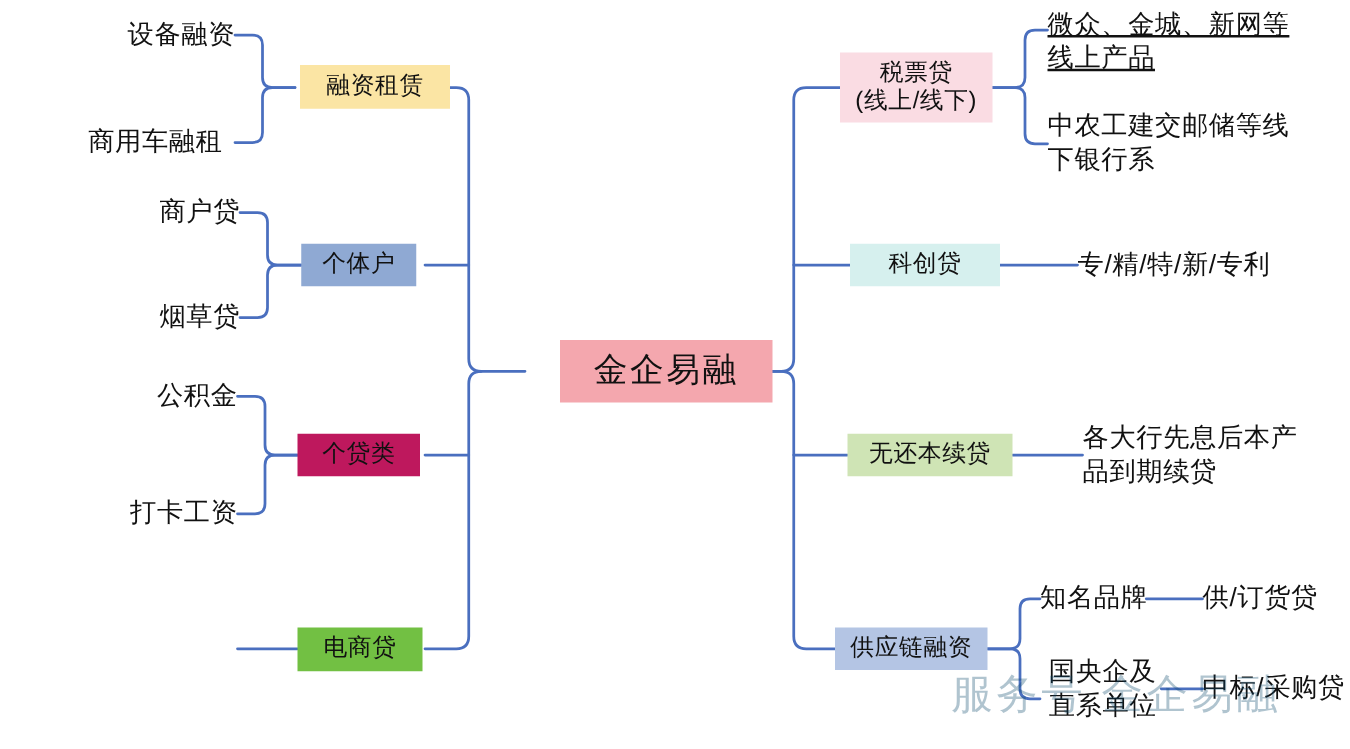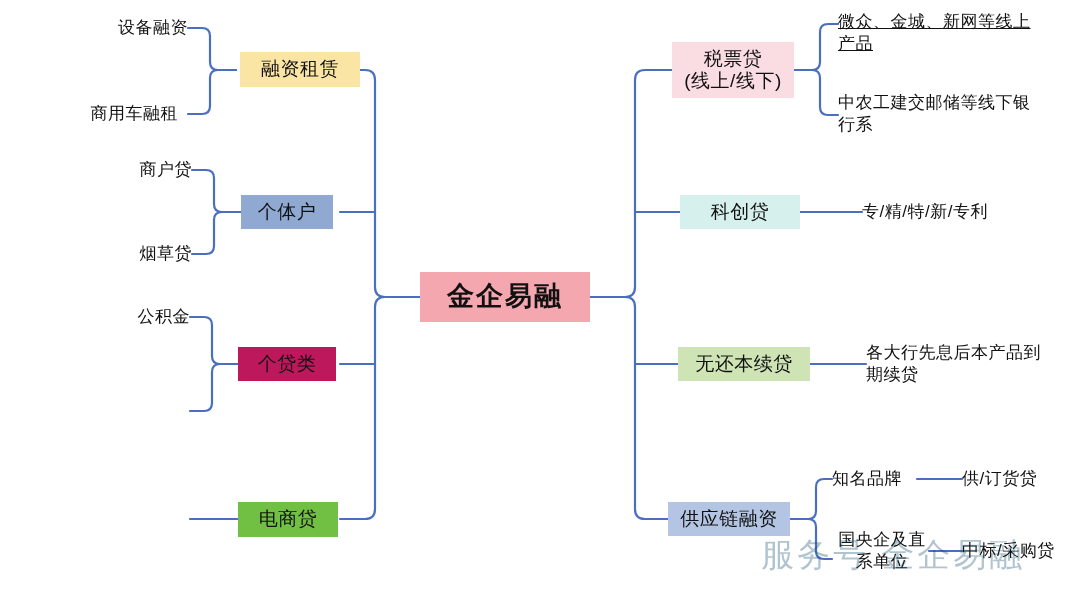--- a/index.html
+++ b/index.html
@@ -19,25 +19,26 @@
     box-sizing:border-box;
     display:flex;align-items:center;justify-content:center;
     text-align:center;
     color:#111;
     line-height:1.18;
     white-space:pre-line;
     letter-spacing:0.5px;
   }
   .node.plain{background:transparent;}
   .center{
-    font-size:27px;font-weight:700;background:#f4a7ae;
+    font-size:27px;font-weight:400;background:#f4a7ae;
     letter-spacing:2px;
+    margin-left:28px;
   }
   .branch{font-size:19px;font-weight:400;}
-  .leaf{font-size:17px;font-weight:400;}
+  .leaf{font-size:21px;font-weight:400;}
 
   #watermark{
     position:absolute;
     left:755px;top:524px;
     width:250px;height:62px;
     display:flex;align-items:center;
     opacity:0.32;
     pointer-events:none;
   }
   #watermark .wm-text{
@@ -97,20 +98,21 @@
   <div class="node branch" style="left:238px;top:347px;width:98px;height:34px;background:#be185d;">个贷类</div>
   <div class="node branch" style="left:238px;top:502px;width:100px;height:35px;background:#72c043;">电商贷</div>
 
   <div class="node leaf plain" style="left:78px;top:12px;width:110px;height:32px;justify-content:flex-end;">设备融资</div>
   <div class="node leaf plain" style="left:48px;top:98px;width:130px;height:32px;justify-content:flex-end;">商用车融租</div>
 
   <div class="node leaf plain" style="left:82px;top:154px;width:110px;height:32px;justify-content:flex-end;">商户贷</div>
   <div class="node leaf plain" style="left:82px;top:238px;width:110px;height:32px;justify-content:flex-end;">烟草贷</div>
 
   <div class="node leaf plain" style="left:80px;top:301px;width:110px;height:32px;justify-content:flex-end;">公积金</div>
+  <div class="node leaf plain" style="left:70px;top:395px;width:120px;height:32px;justify-content:flex-end;">打卡工资</div>
 
 
   <div class="node branch" style="left:672px;top:42px;width:122px;height:56px;background:#fadce3;">税票贷
 (线上/线下)</div>
   <div class="node branch" style="left:680px;top:195px;width:120px;height:34px;background:#d6f0ee;">科创贷</div>
   <div class="node branch" style="left:678px;top:347px;width:132px;height:34px;background:#cfe4b5;">无还本续贷</div>
   <div class="node branch" style="left:668px;top:502px;width:122px;height:34px;background:#b4c5e4;">供应链融资</div>
 
   <div class="node leaf plain" style="left:838px;top:5px;width:200px;height:56px;justify-content:flex-start;text-align:left;white-space:normal;line-height:1.3;text-decoration:underline;">微众、金城、新网等线上产品</div>
   <div class="node leaf plain" style="left:838px;top:86px;width:200px;height:56px;justify-content:flex-start;text-align:left;white-space:normal;line-height:1.3;">中农工建交邮储等线下银行系</div>

